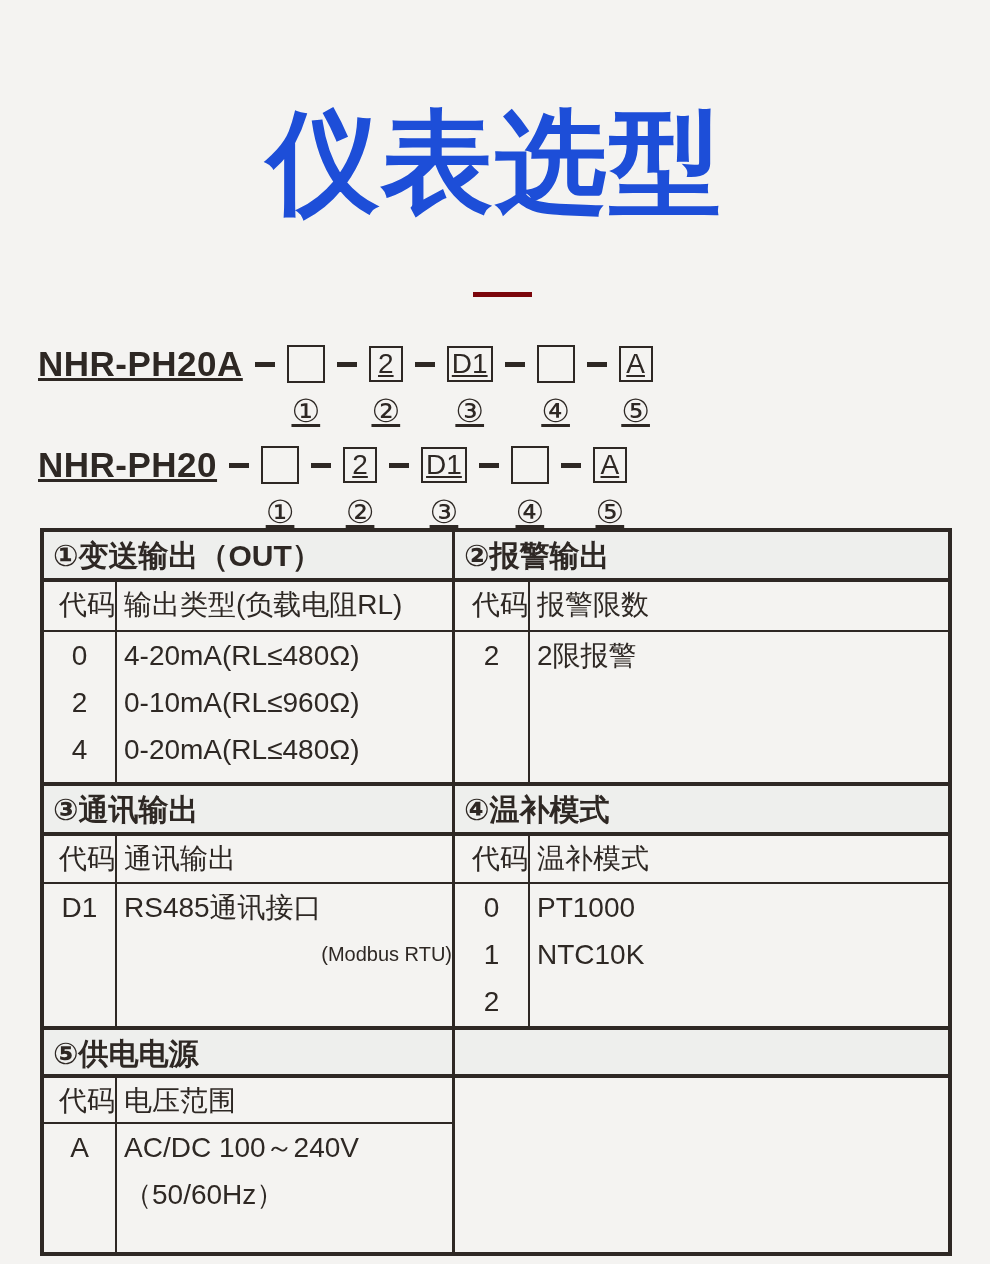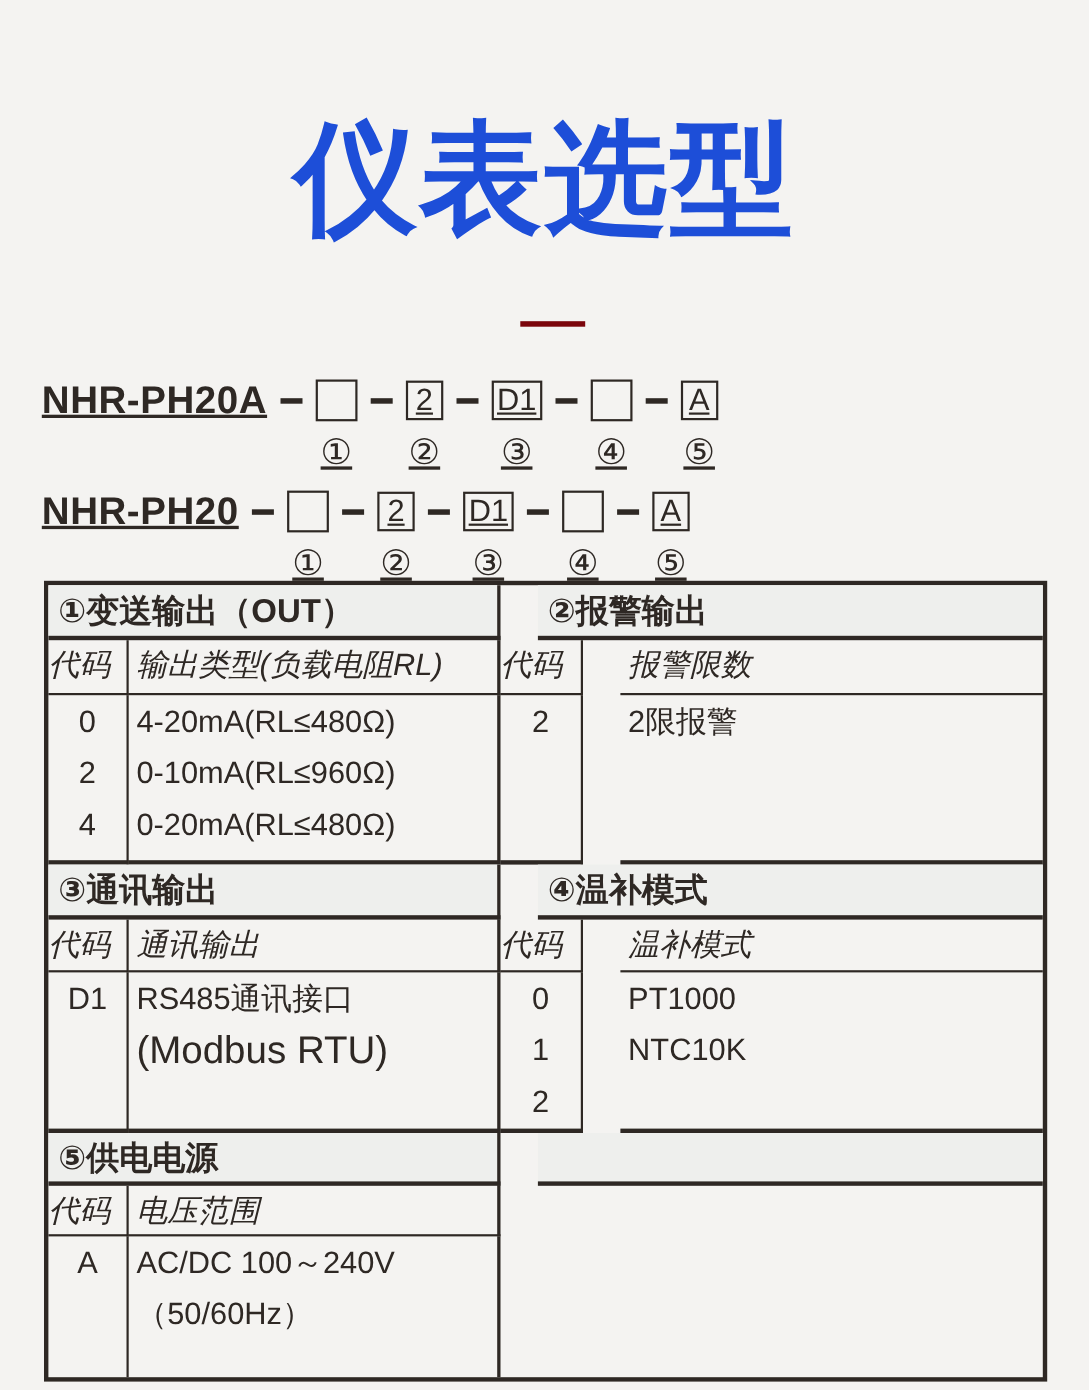--- a/index.html
+++ b/index.html
@@ -42,32 +42,32 @@
   .sel-table{
     position:absolute;top:528px;left:40px;width:912px;height:728px;
     box-sizing:border-box;border:4px solid var(--ink);
     display:grid;
     grid-template-columns:73px 338px 75px 418px;
     grid-template-rows:50px 50px 154px 50px 48px 146px 48px 46px 1fr;
     font-size:28px;
   }
   .c{box-sizing:border-box;border-right:2px solid var(--ink);border-bottom:2px solid var(--ink);overflow:hidden;}
   .vthick{border-right-width:3px;}
-  .vnone{border-right:none;margin-left:34px;}
+  .vnone{border-right:none;}
   .hthick{border-bottom-width:4px;}
   .hnone{border-bottom:none;}
   .tint{background:var(--tint);}
   .span2{grid-column:span 2;}
   .title-cell{font-weight:bold;font-size:30px;line-height:45px;padding:1px 0 0 9px;white-space:nowrap;}
-  .hdr{padding-left:7px;line-height:46px;white-space:nowrap;font-style:italic;}
-  .codehdr{text-align:left;line-height:46px;font-style:italic;}
+  .hdr{padding-left:7px;line-height:46px;white-space:nowrap;}
+  .codehdr{text-align:right;line-height:46px;}
   .bline{height:47px;line-height:47px;white-space:nowrap;}
   .code-cell{text-align:center;}
   .desc-cell{padding-left:7px;}
-  .sub{font-size:35px;}
+  .sub{font-size:20px;text-align:right;}
   .rtall{grid-column:3/5;grid-row:8/10;border:none;}
 </style>
 </head>
 <body>
 
 <div class="page-title">仪表选型</div>
 <div class="title-divider"></div>
 
 <div class="models">
 

